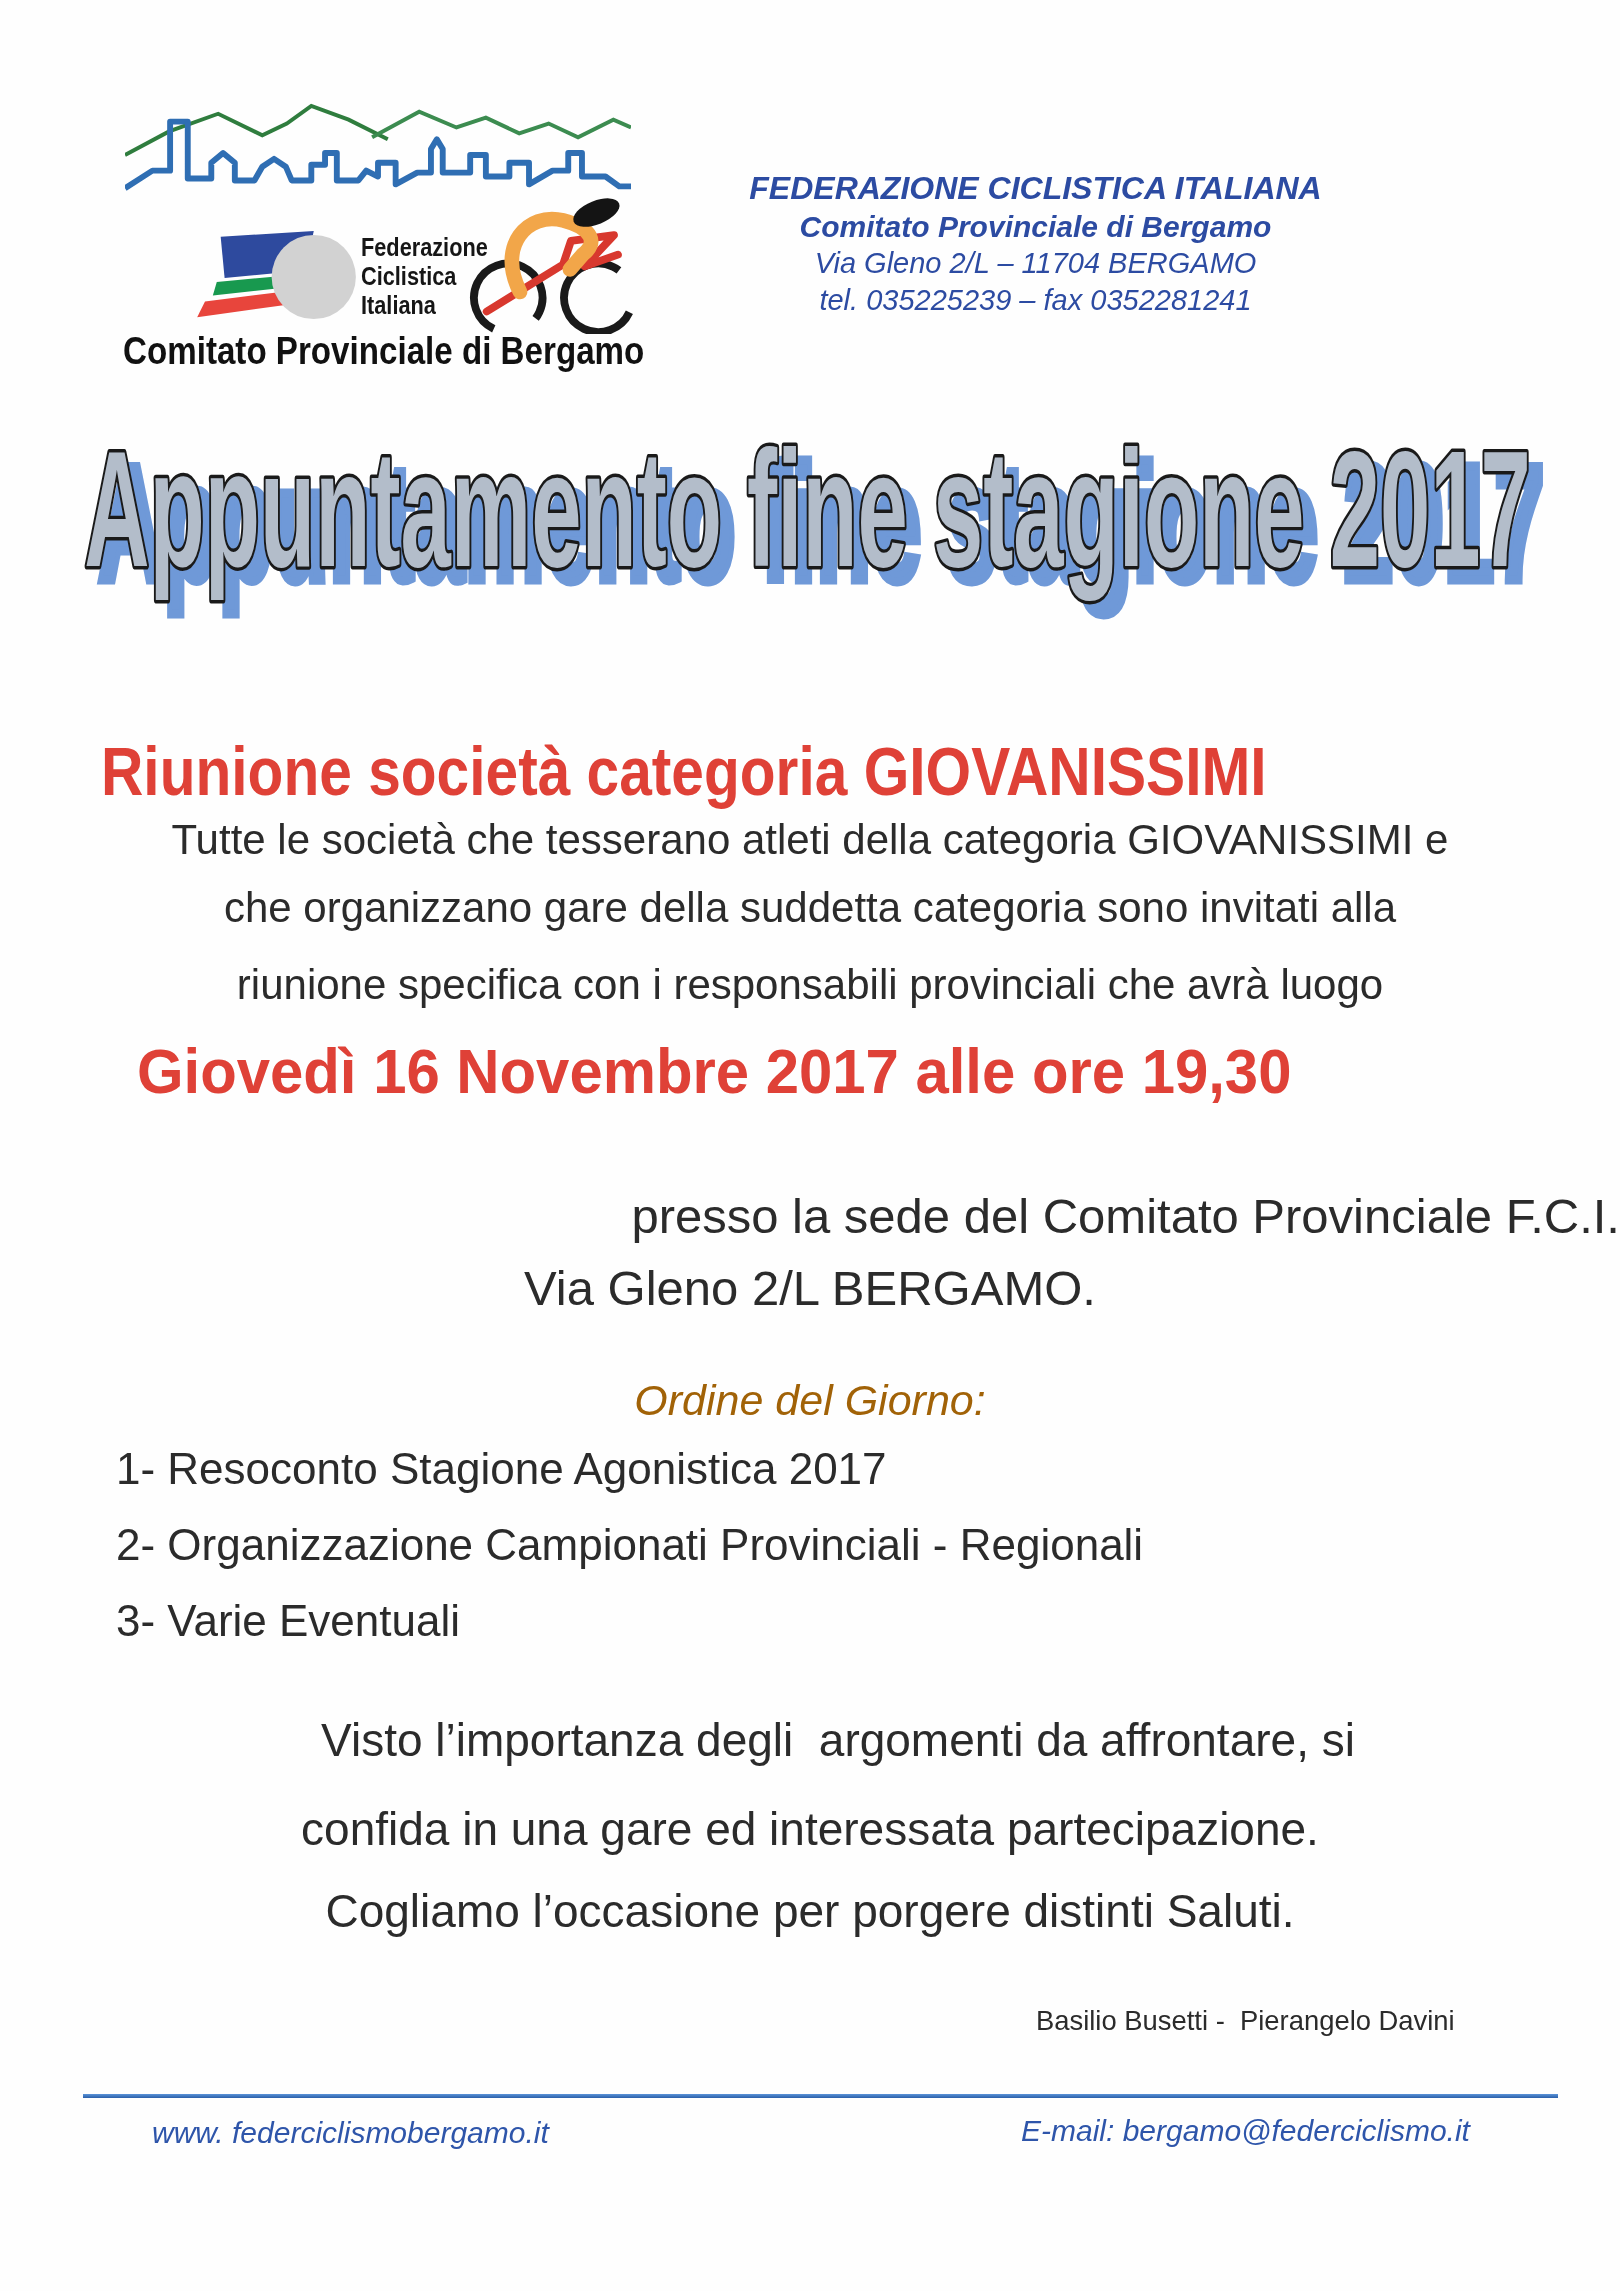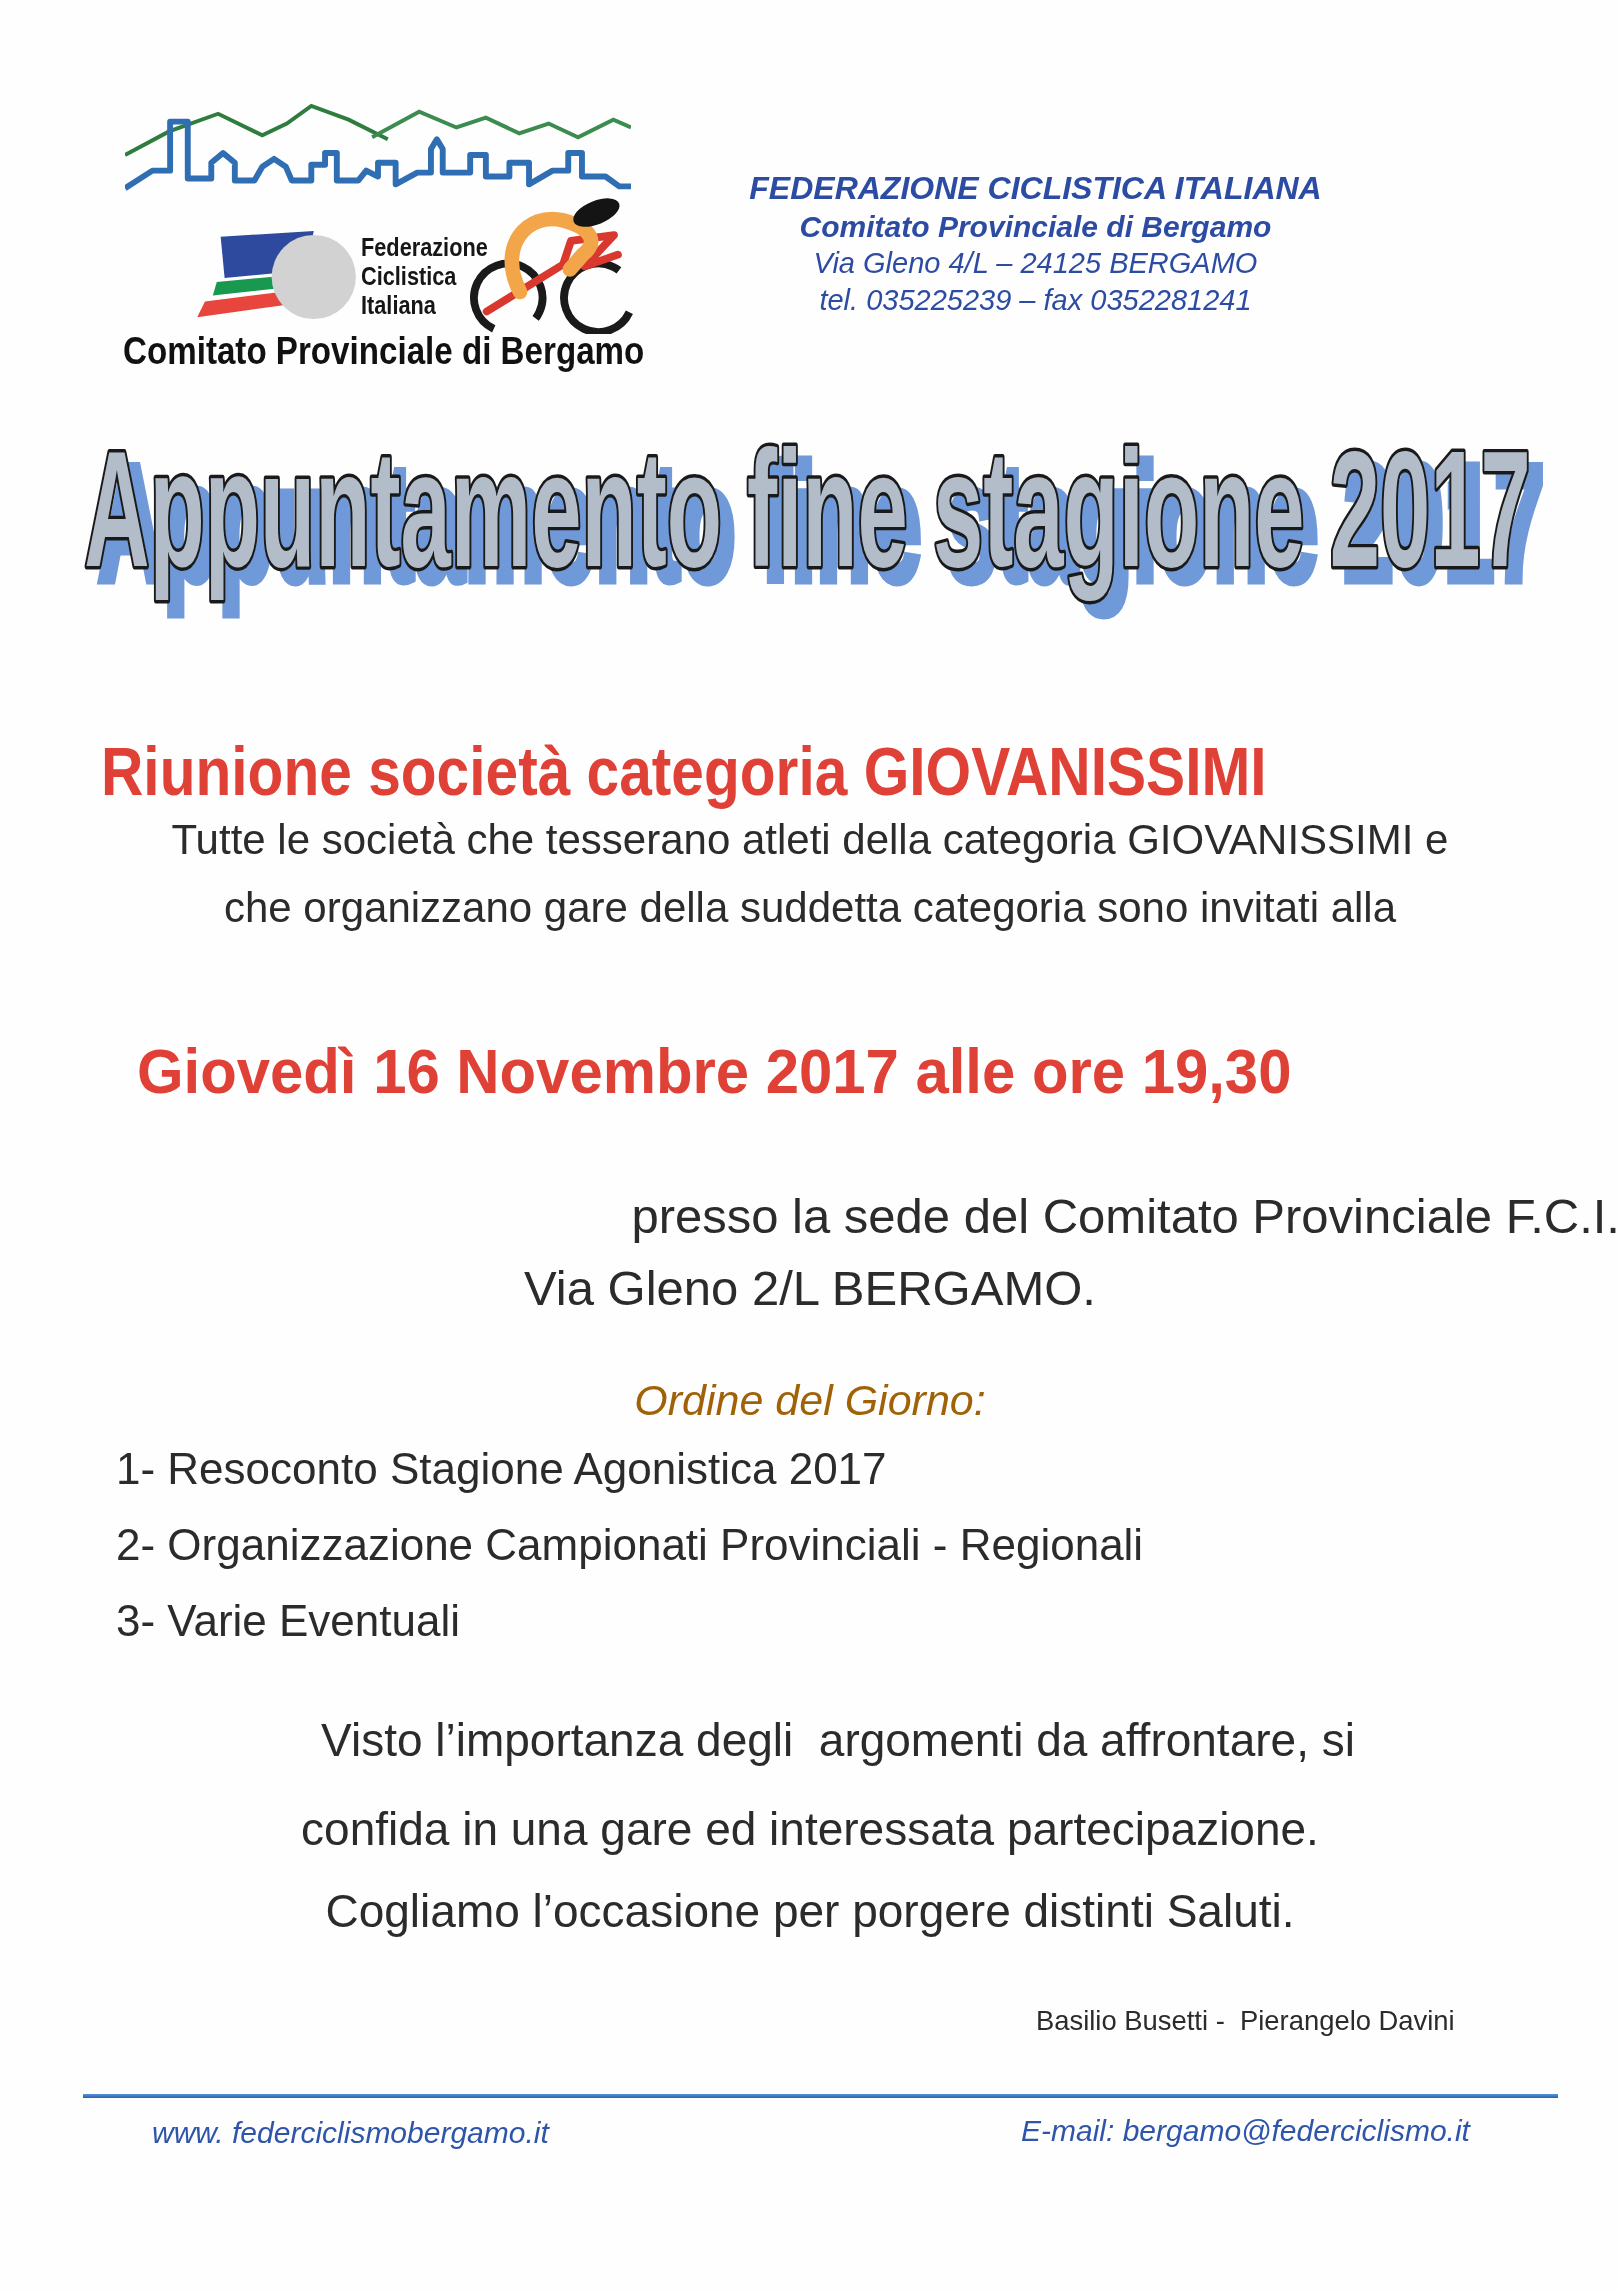--- a/index.html
+++ b/index.html
@@ -92,33 +92,34 @@
     <path d="M18 122 L96 74 L104 50 L148 44 L118 76 L152 64" fill="none" stroke="#d8382e" stroke-width="8" stroke-linejoin="round" stroke-linecap="round"></path>
     <path d="M52 102 C 28 55, 60 20, 96 29 C 126 37, 132 52, 116 64 L 103 79" fill="none" stroke="#f2a649" stroke-width="15" stroke-linecap="round"></path>
     <ellipse cx="130" cy="21" rx="25" ry="12" fill="#141414" transform="rotate(-22 130 21)"></ellipse>
   </svg>
 
   <div class="abs committee nowrap">Comitato Provinciale di Bergamo</div>
 
   <div class="abs lh-block">
     <div class="lh-l1">FEDERAZIONE CICLISTICA ITALIANA</div>
     <div class="lh-l2">Comitato Provinciale di Bergamo</div>
-    <div class="lh-l3">Via Gleno 4/L – 24125 BERGAMO</div>
+    <div class="lh-l3">Via Gleno 2/L – 11704 BERGAMO</div>
     <div class="lh-l4">tel. 035225239 – fax 0352281241</div>
   </div>
 
   <svg class="abs wa-svg" width="1620" height="230" viewBox="0 0 1653 235">
     <text class="wa-shadow" x="838" y="163" text-anchor="middle" textLength="1478" lengthAdjust="spacingAndGlyphs">Appuntamento fine stagione 2017</text>
     <text class="wa-face" x="824" y="149" text-anchor="middle" textLength="1478" lengthAdjust="spacingAndGlyphs">Appuntamento fine stagione 2017</text>
   </svg>
 
   <div class="abs red-heading">Riunione società categoria GIOVANISSIMI</div>
 
   <div class="abs center-line intro-line" style="top:808px;margin-top:8px;">Tutte le società che tesserano atleti della categoria GIOVANISSIMI e</div>
   <div class="abs center-line intro-line" style="top:884px;">che organizzano gare della suddetta categoria sono invitati alla</div>
+  <div class="abs center-line intro-line" style="top:961px;">riunione specifica con i responsabili provinciali che avrà luogo</div>
 
   <div class="abs date-line">Giovedì 16 Novembre 2017 alle ore 19,30</div>
 
   <div class="abs center-line venue-line" style="top:1188px;text-align:right;">presso la sede del Comitato Provinciale F.C.I.</div>
   <div class="abs center-line venue-line" style="top:1212px;margin-top:48px;">Via Gleno 2/L BERGAMO.</div>
 
   <div class="abs center-line agenda-title" style="top:1376px;">Ordine del Giorno:</div>
 
   <div class="abs agenda-item" style="top:1444px;">1- Resoconto Stagione Agonistica 2017</div>
   <div class="abs agenda-item" style="top:1520px;">2- Organizzazione Campionati Provinciali - Regionali</div>

